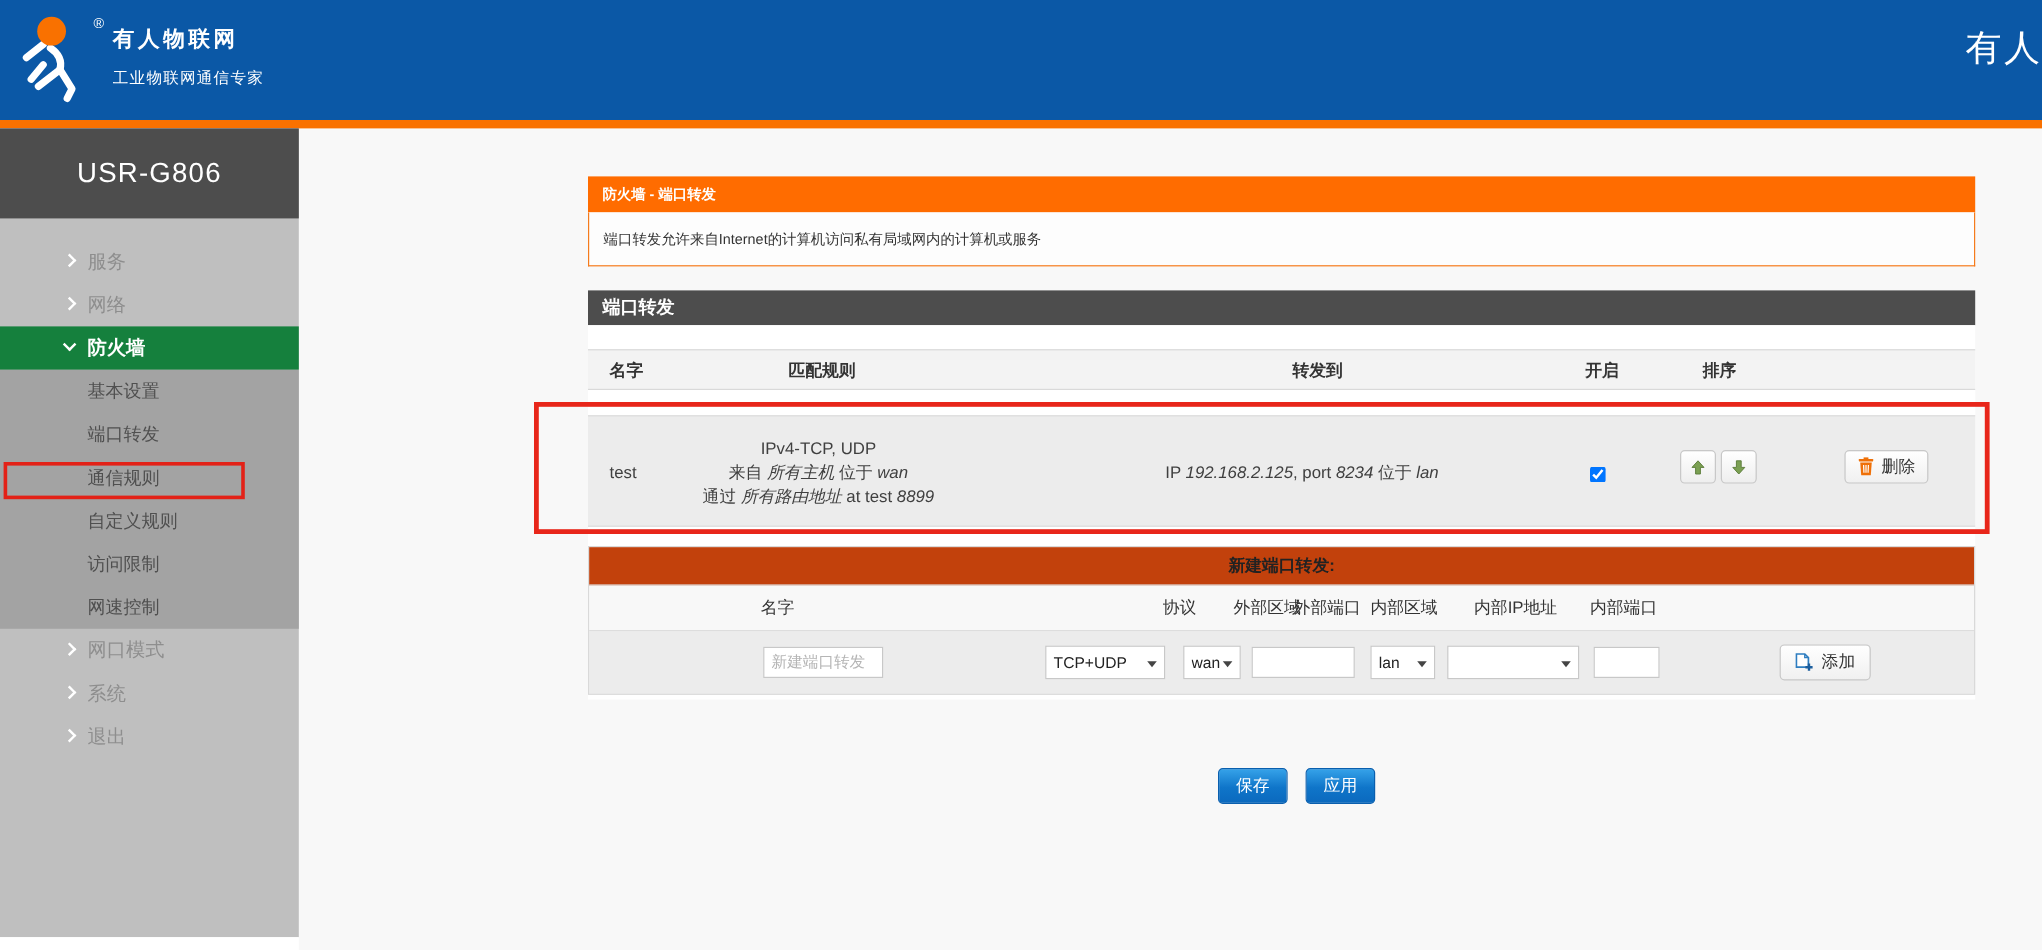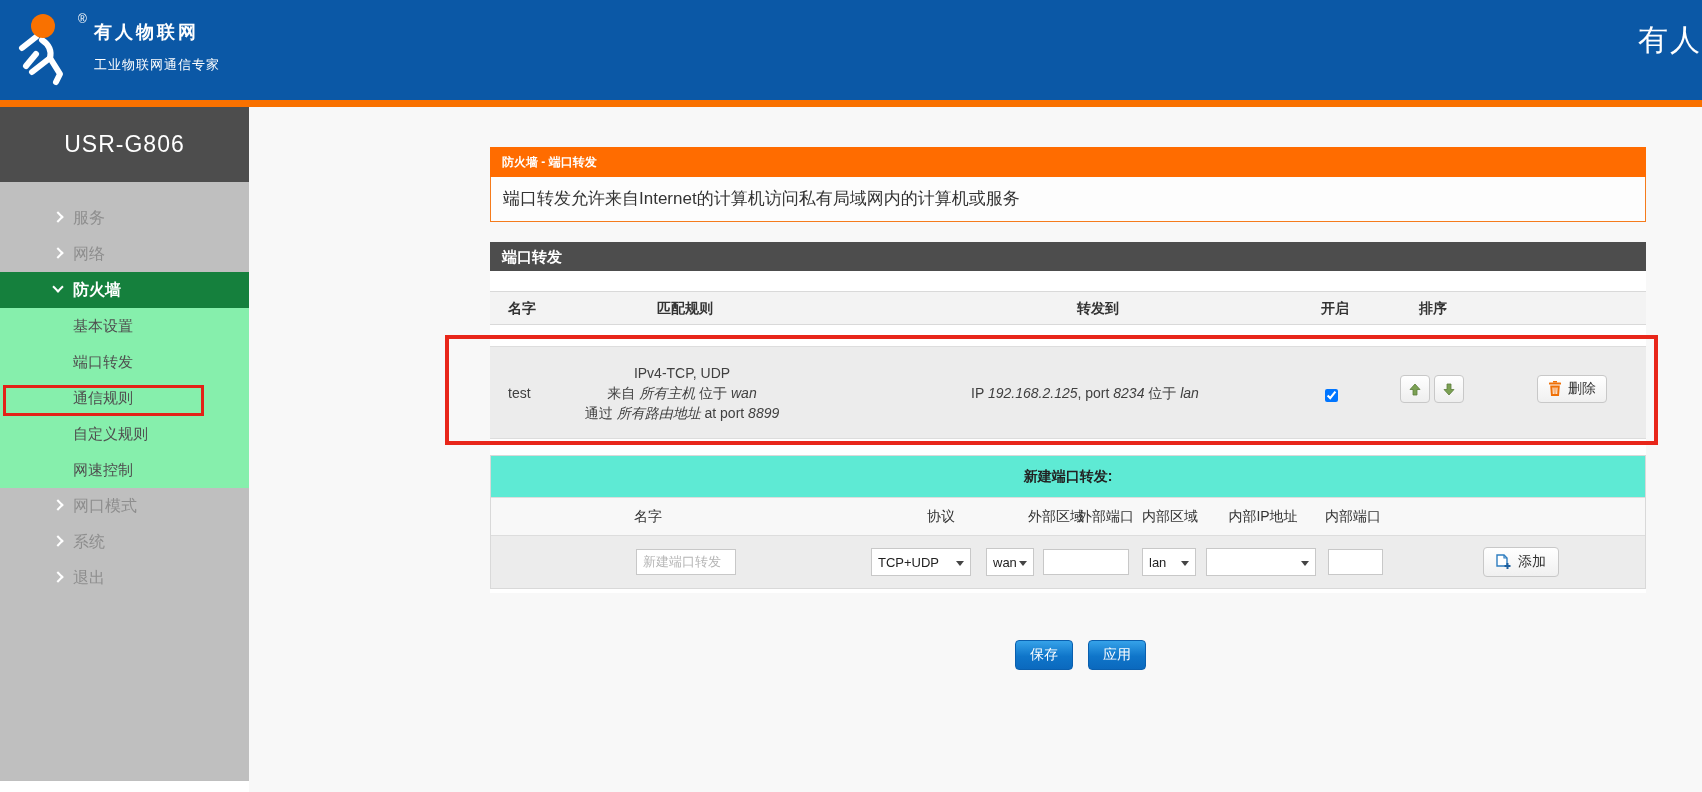--- a/index.html
+++ b/index.html
@@ -24,36 +24,36 @@
   .sidebar { position:absolute; left:0; top:107px; width:249px; height:674px; background:#bfbfbf; }
   .sidebar-title { height:75px; background:#4d4d4d; color:#fff; font-size:23px; letter-spacing:1px;
                    display:flex; align-items:center; justify-content:center; }
   .menu { padding-top:18px; }
   .mi { height:36px; display:flex; align-items:center; font-size:16px; color:#8e8e8e; position:relative; cursor:pointer; }
   .mi .lbl { margin-left:73px; white-space:nowrap; }
   .chev { position:absolute; left:54px; top:13px; width:8px; height:8px;
           border-top:2px solid #fff; border-right:2px solid #fff; transform:rotate(45deg); }
   .chev.down { transform:rotate(135deg); top:11px; }
   .mi.active { background:#15803d; color:#fff; font-weight:bold; }
-  .sub-group { background:#86efac; }
+  .sub-group { background:#a3a3a3; }
   .mi.sub { font-size:15px; color:#4f4f4f; }
   .sidebar-bottom-white { position:absolute; left:0; top:781px; width:249px; height:11px; background:#fff; }
 
   
   .sidebar-red-box { position:absolute; left:3px; top:385px; width:201px; height:31px;
                      border:3px solid #e32117; z-index:60; pointer-events:none; }
   .row-red-box { position:absolute; left:445px; top:335px; width:1213px; height:110px;
                  border:4px solid #e8261a; z-index:60; pointer-events:none; }
 
   
   .content { position:absolute; left:490px; top:147px; width:1156px; }
   .title-bar { height:30px; background:#ff6c00; color:#fff; font-weight:bold; font-size:12px;
                line-height:30px; padding-left:12px; }
   .desc-box { height:45px; background:#fdfdfd; border:1px solid #f57b1c; border-top:none;
-              line-height:44px; padding-left:12px; font-size:17px; color:#333; }
+              line-height:44px; padding-left:12px; font-size:12px; color:#333; }
   .gap19 { height:20px; }
   .section-bar { height:29px; background:#4d4d4d; color:#fff; font-weight:bold; font-size:15px;
                  line-height:29px; padding-left:12px; }
   .table-wrap { background:#fff; padding:20px 0 4px 0; }
   .thead-row { height:34px; background:#f3f3f3; border-top:1px solid #d9d9d9; border-bottom:1px solid #d9d9d9;
                position:relative; font-size:14px; font-weight:bold; color:#333; }
   .thead-row span { position:absolute; top:8px; }
   .h-name   { left:18px; }
   .h-match  { left:150px; width:90px; text-align:center; }
   .h-fwd    { left:578px; width:60px; text-align:center; }
@@ -71,28 +71,28 @@
             background:linear-gradient(#ffffff,#eeeeee); border:1px solid #c8c8c8; border-radius:4px;
             display:flex; align-items:center; justify-content:center; cursor:pointer; }
   .btn-up { left:910px; } .btn-down { left:944px; }
   .del-btn { position:absolute; left:1047px; top:28px; height:28px; padding:0 10px;
              display:inline-flex; align-items:center; gap:6px;
              background:linear-gradient(#ffffff,#f0f0f0); border:1px solid #c8c8c8; border-radius:4px;
              font-size:14px; color:#333; cursor:pointer;justify-content:center; }
 
   
   .new-section { margin-top:16px; border:1px solid #d9d9d9; background:#ececec; }
-  .ns-title { height:42px; background:#5eead4; border-bottom:1px solid #ddd;
+  .ns-title { height:32px; background:#c2410c; border-bottom:1px solid #ddd;
               display:flex; align-items:center; justify-content:center;
               font-weight:bold; font-size:14px; color:#222; }
   .ns-head { height:38px; background:#f8f8f8; border-bottom:1px solid #ddd; position:relative;
              font-size:14px; color:#333; }
   .ns-head span { position:absolute; top:10px; text-align:center; }
   .nh-name    { left:117px; width:80px; }
-  .nh-proto   { left:410px; width:80px; }
+  .nh-proto   { left:452px; width:80px; }
   .nh-extzone { left:525px; width:80px; }
   .nh-extport { left:575px; width:80px; }
   .nh-intzone { left:639px; width:80px; }
   .nh-intip   { left:727px; width:90px; }
   .nh-intport { left:822px; width:80px; }
   .ns-input-row { height:52px; position:relative; background:#ececec; }
   .txt-in { position:absolute; top:13px; height:26px; border:1px solid #c8c8c8; background:#fff;
             font-size:13px; padding:0 6px; font-family:Liberation Mono, monospace; color:#333; }
   .txt-in::placeholder { color:#b5b5b5; }
   .in-name    { left:145px; width:100px; }
@@ -162,20 +162,23 @@
       <div class="mi sub">
         <span class="lbl">端口转发</span>
       </div>
       <div class="mi sub">
         <span class="lbl">通信规则</span>
       </div>
       <div class="mi sub">
         <span class="lbl">自定义规则</span>
       </div>
       <div class="mi sub">
+        <span class="lbl">访问限制</span>
+      </div>
+      <div class="mi sub">
         <span class="lbl">网速控制</span>
       </div>
     </div>
     <div class="mi">
       <span class="chev"></span>
       <span class="lbl">网口模式</span>
     </div>
     <div class="mi">
       <span class="chev"></span>
       <span class="lbl">系统</span>
@@ -202,21 +205,21 @@
       <span class="h-fwd">转发到</span>
       <span class="h-enable">开启</span>
       <span class="h-sort">排序</span>
     </div>
     <div class="gap-white"></div>
     <div class="data-row">
       <span class="c-name">test</span>
       <div class="c-match">
         <div><span>IPv4-TCP, UDP</span></div>
         <div><span>来自 </span><var>所有主机</var><span> 位于 </span><var>wan</var></div>
-        <div><span>通过 </span><var>所有路由地址</var><span> at port </span><var>8899</var></div>
+        <div><span>通过 </span><var>所有路由地址</var><span> at test </span><var>8899</var></div>
       </div>
       <div class="c-fwd"><span>IP </span><var>192.168.2.125</var><span>, port </span><var>8234</var><span> 位于 </span><var>lan</var></div>
       <input type="checkbox" class="c-enable" checked="" style="">
       <div class="sq-btn btn-up">
         <svg width="12" height="13" viewBox="0 0 12 13">
             <path d="M6 1 L11 6.5 H8 V12 H4 V6.5 H1 Z" fill="#7ba053" stroke="#5d7d3c" stroke-width="0.8"></path>
           </svg>
       </div>
       <div class="sq-btn btn-down">
         <svg width="12" height="13" viewBox="0 0 12 13">

